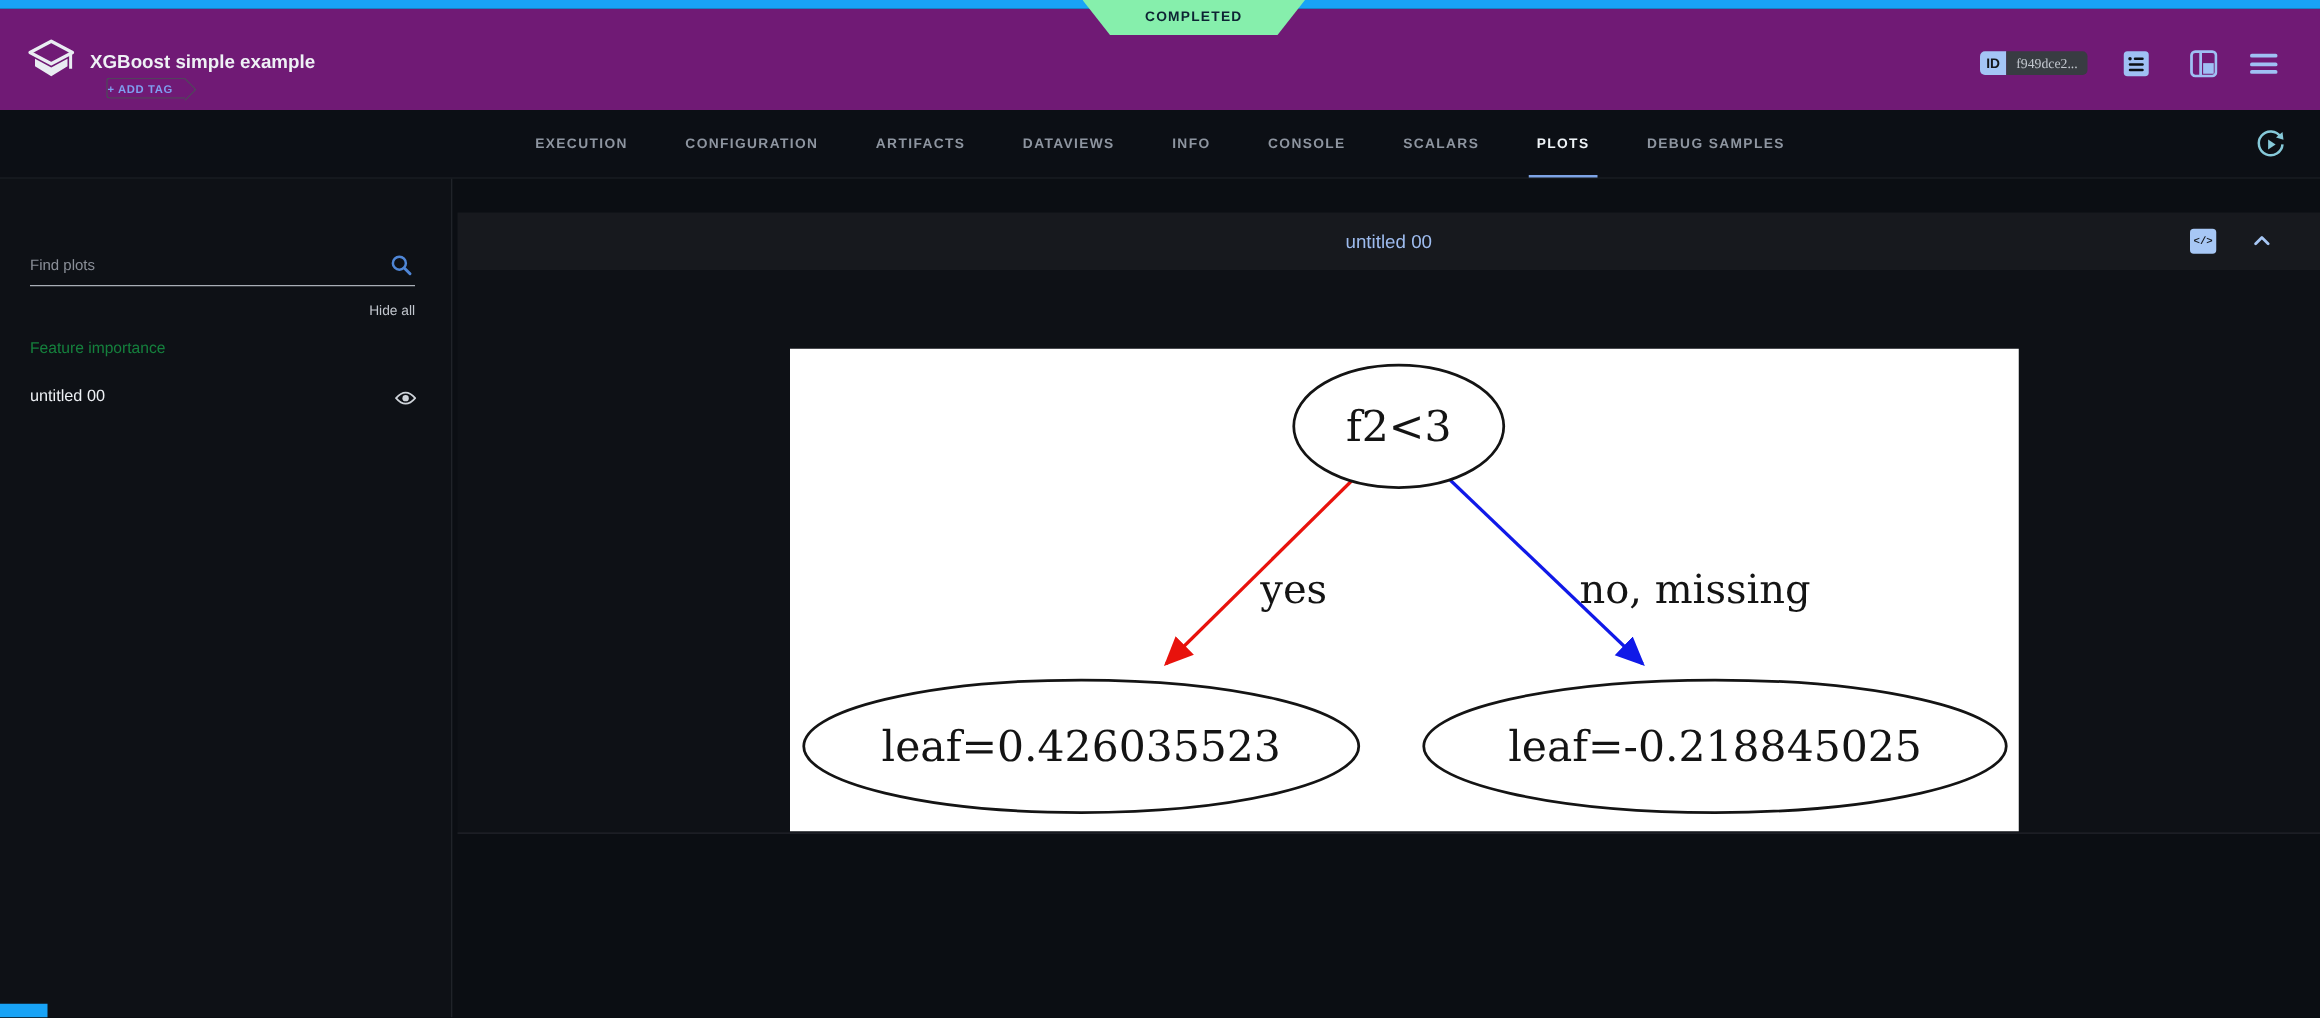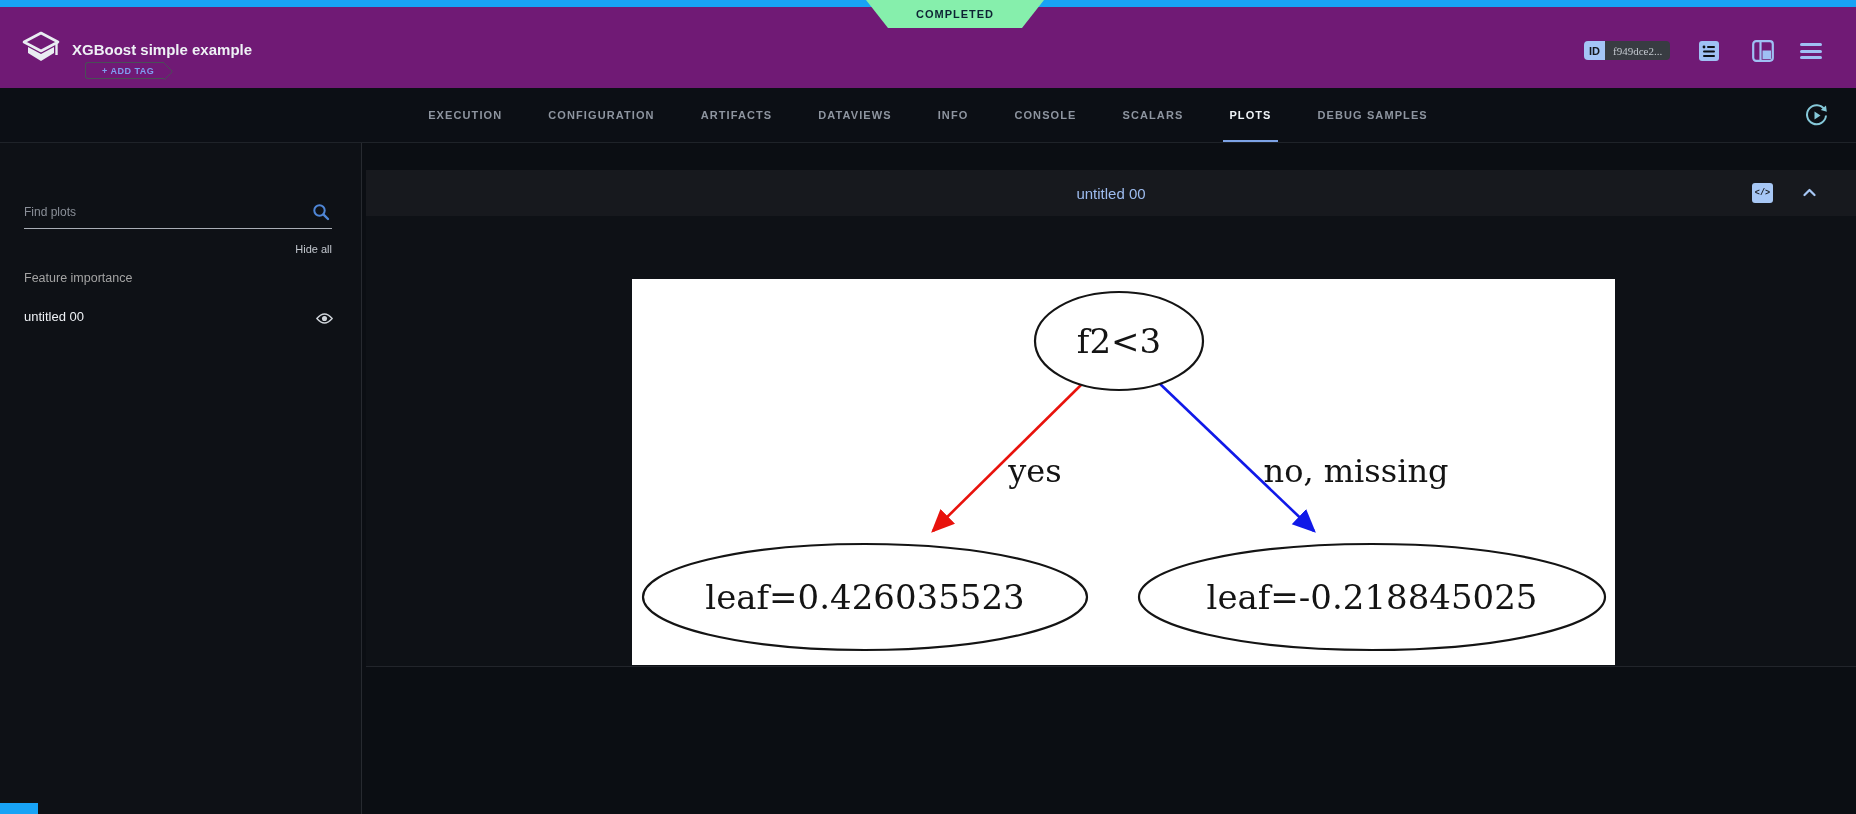--- a/index.html
+++ b/index.html
@@ -26,21 +26,21 @@
   }
   
   .header { position:absolute; left:0; top:7px; width:1856px; height:81px; background:#701a75; }
   .logo { position:absolute; left:22px; top:24px; width:38px; height:34px; }
   .exp-title {
     position:absolute; left:72px; top:34px; font-size:15px; font-weight:bold; color:#eef1f5;
   }
   .tag-chip {
     position:absolute; left:85px; top:55px; height:17px;
     border:1px solid #4a4f57; border-right:none; border-radius:3px 0 0 3px;
-    padding:0 10px 0 16px; display:flex; align-items:center;
+    padding:0 10px 0 0; display:flex; align-items:center;
   }
   .tag-chip::after {
     content:''; position:absolute; right:-6.5px; top:2px; width:11.5px; height:11.5px;
     border-top:1px solid #4a4f57; border-right:1px solid #4a4f57;
     transform:rotate(45deg); border-radius:0 2px 0 0;
   }
   .tag-chip span { font-size:9px; font-weight:bold; letter-spacing:.5px; color:#7f9ff0; white-space:nowrap; }
   .id-badge { position:absolute; left:1584px; top:34px; height:19px; display:flex; }
   .id-badge .id-key {
     background:#a4c5f6; color:#14171c; font-size:11px; font-weight:bold;
@@ -82,21 +82,21 @@
   }
   .search-input {
     width:280px; height:100%; background:transparent; border:none; outline:none;
     color:#dfe3e8; font-size:12px; font-family:"Liberation Sans", sans-serif;
   }
   .search-input::placeholder { color:#8a8f98; }
   .search-icon { position:absolute; right:2px; top:8px; width:18px; height:18px; }
   .hide-all {
     position:absolute; right:29px; top:100px; font-size:11px; color:#c1c6cd; cursor:pointer;
   }
-  .group-label { position:absolute; left:24px; top:128px; font-size:12.5px; color:#a3a3a3; }
+  .group-label { position:absolute; left:24px; top:128px; font-size:12.5px; color:#15803d; }
   .plot-item {
     position:absolute; left:0; top:160px; width:362px; height:30px; cursor:pointer;
   }
   .plot-item .label { position:absolute; left:24px; top:6px; font-size:13px; color:#eef1f5; }
   .plot-item .eye { position:absolute; right:29px; top:7px; width:17px; height:17px; cursor:pointer; }
   
   .main { position:absolute; left:362px; top:143px; width:1494px; height:671px; background:#0b0e13; }
   .panel { position:absolute; left:4px; top:27px; width:1490px; }
   .panel-header {
     position:relative; height:46px; background:#17191e;

